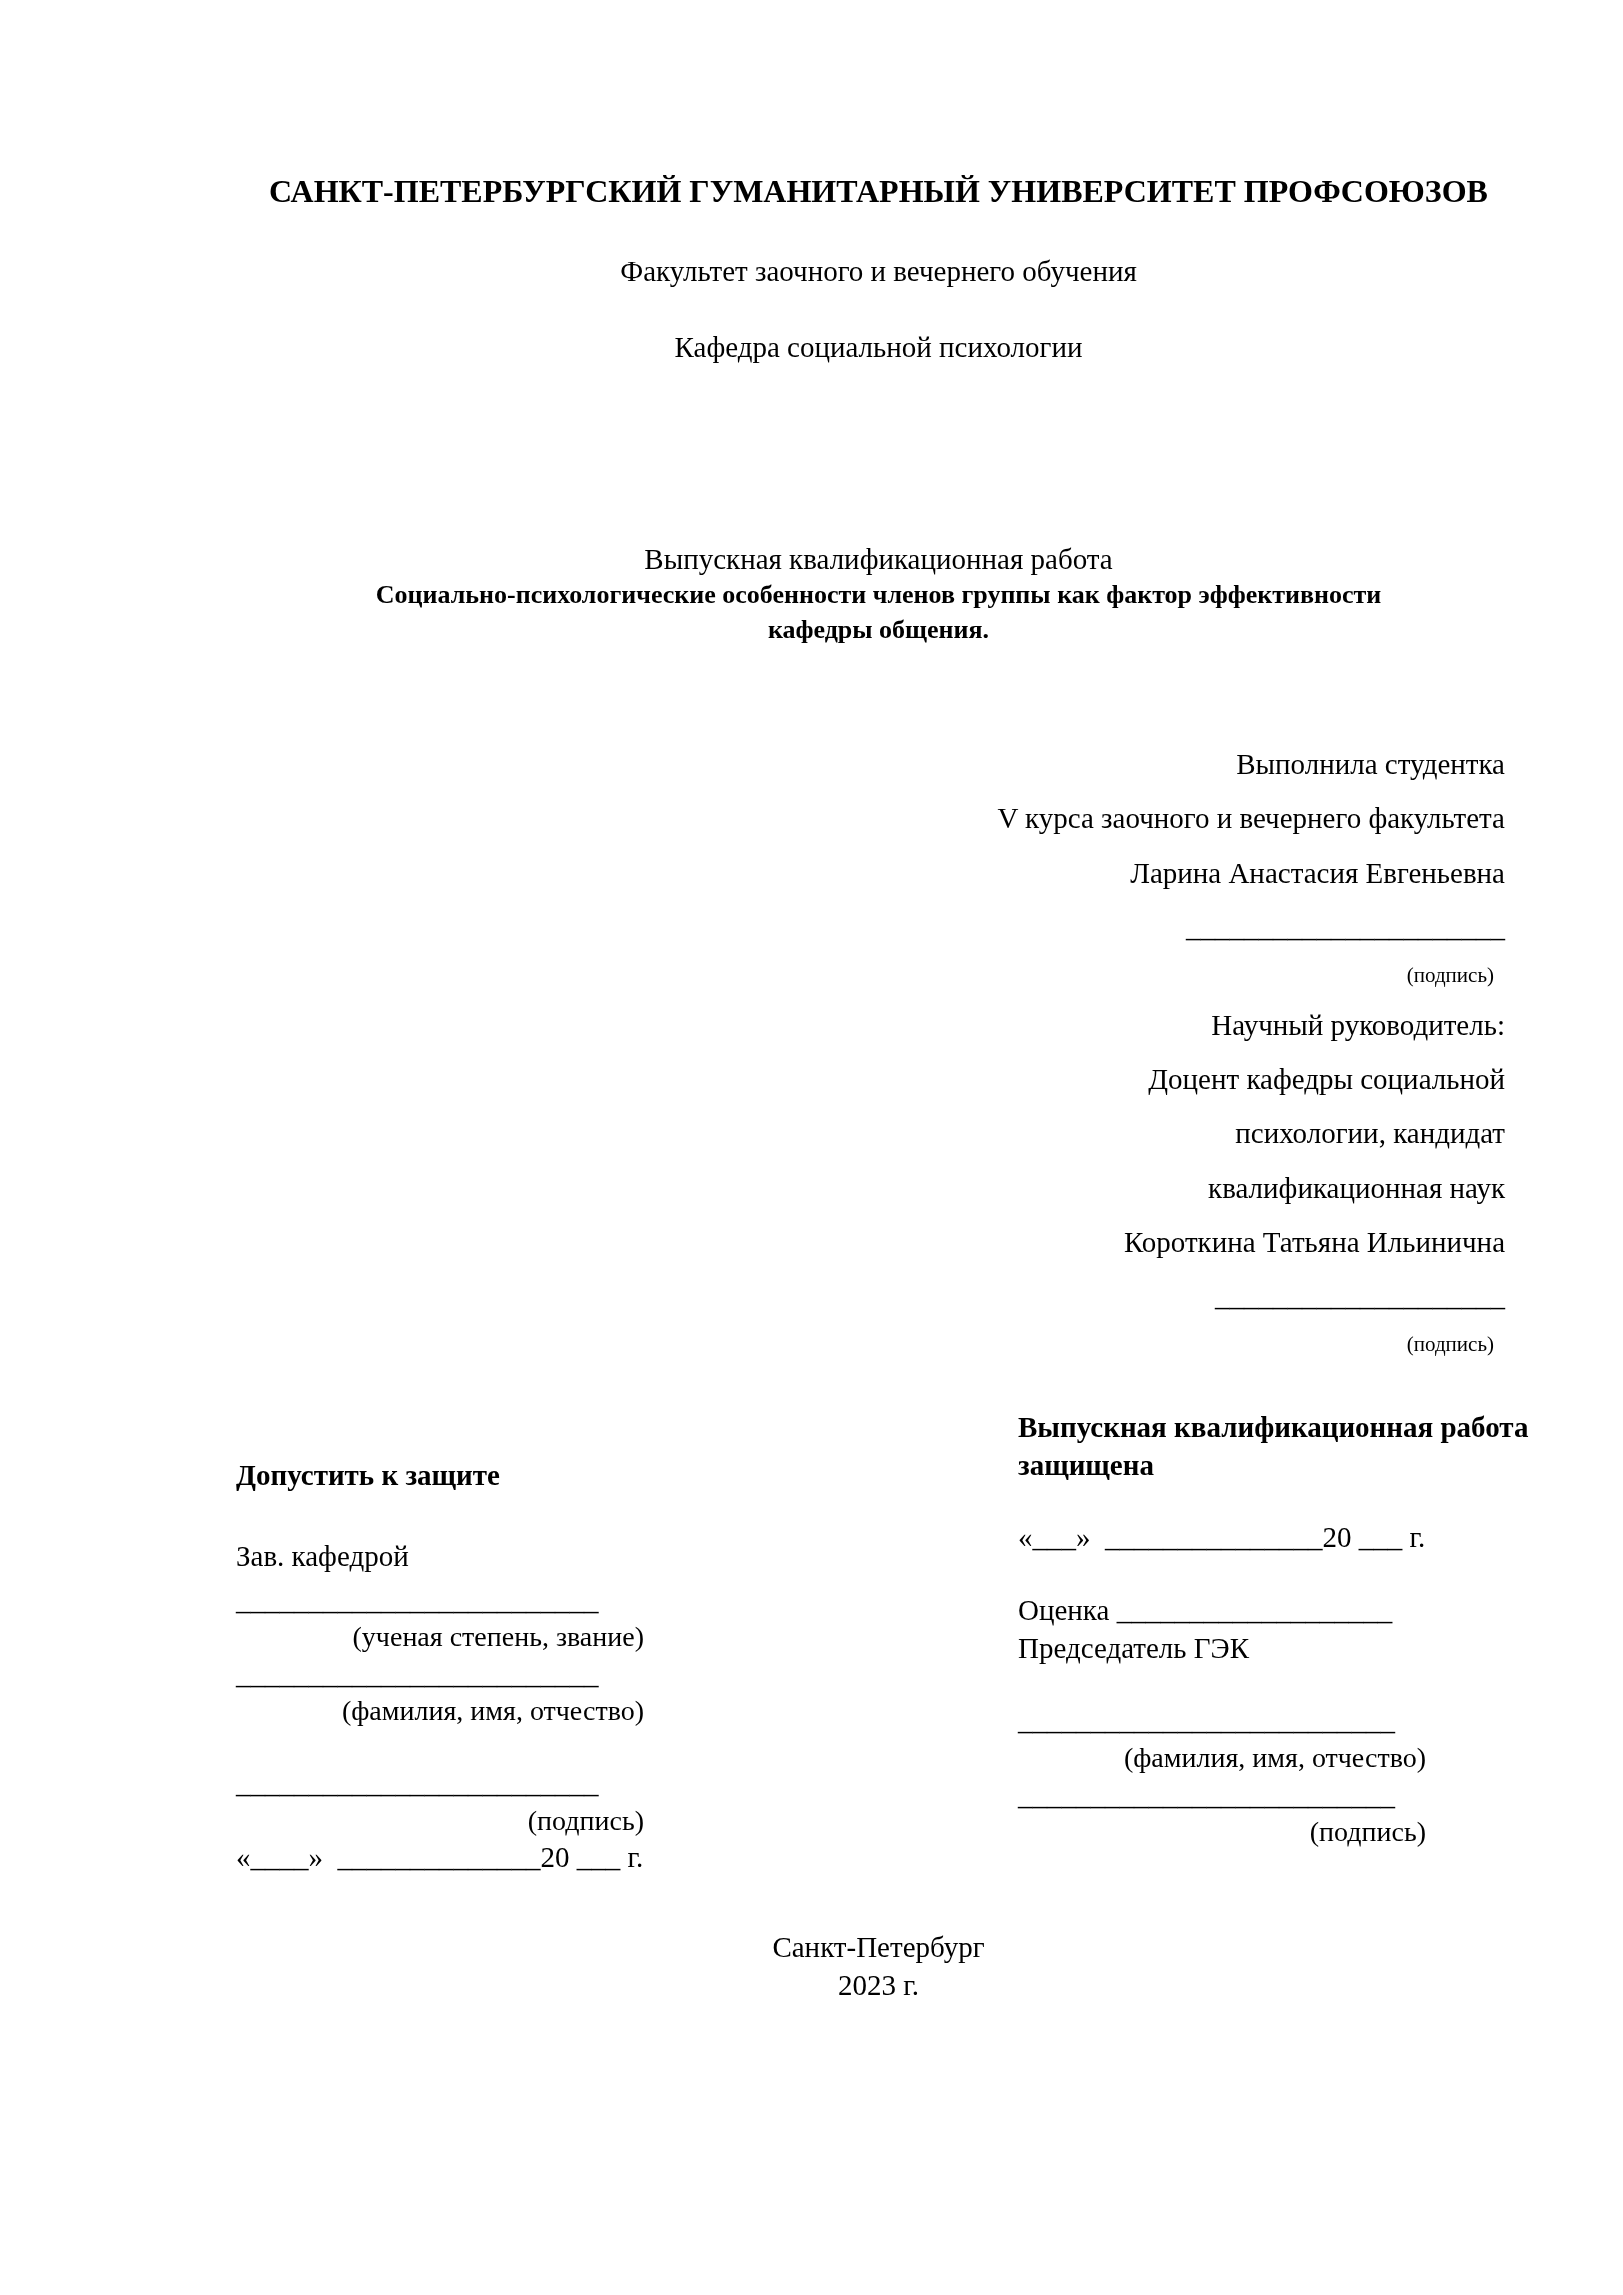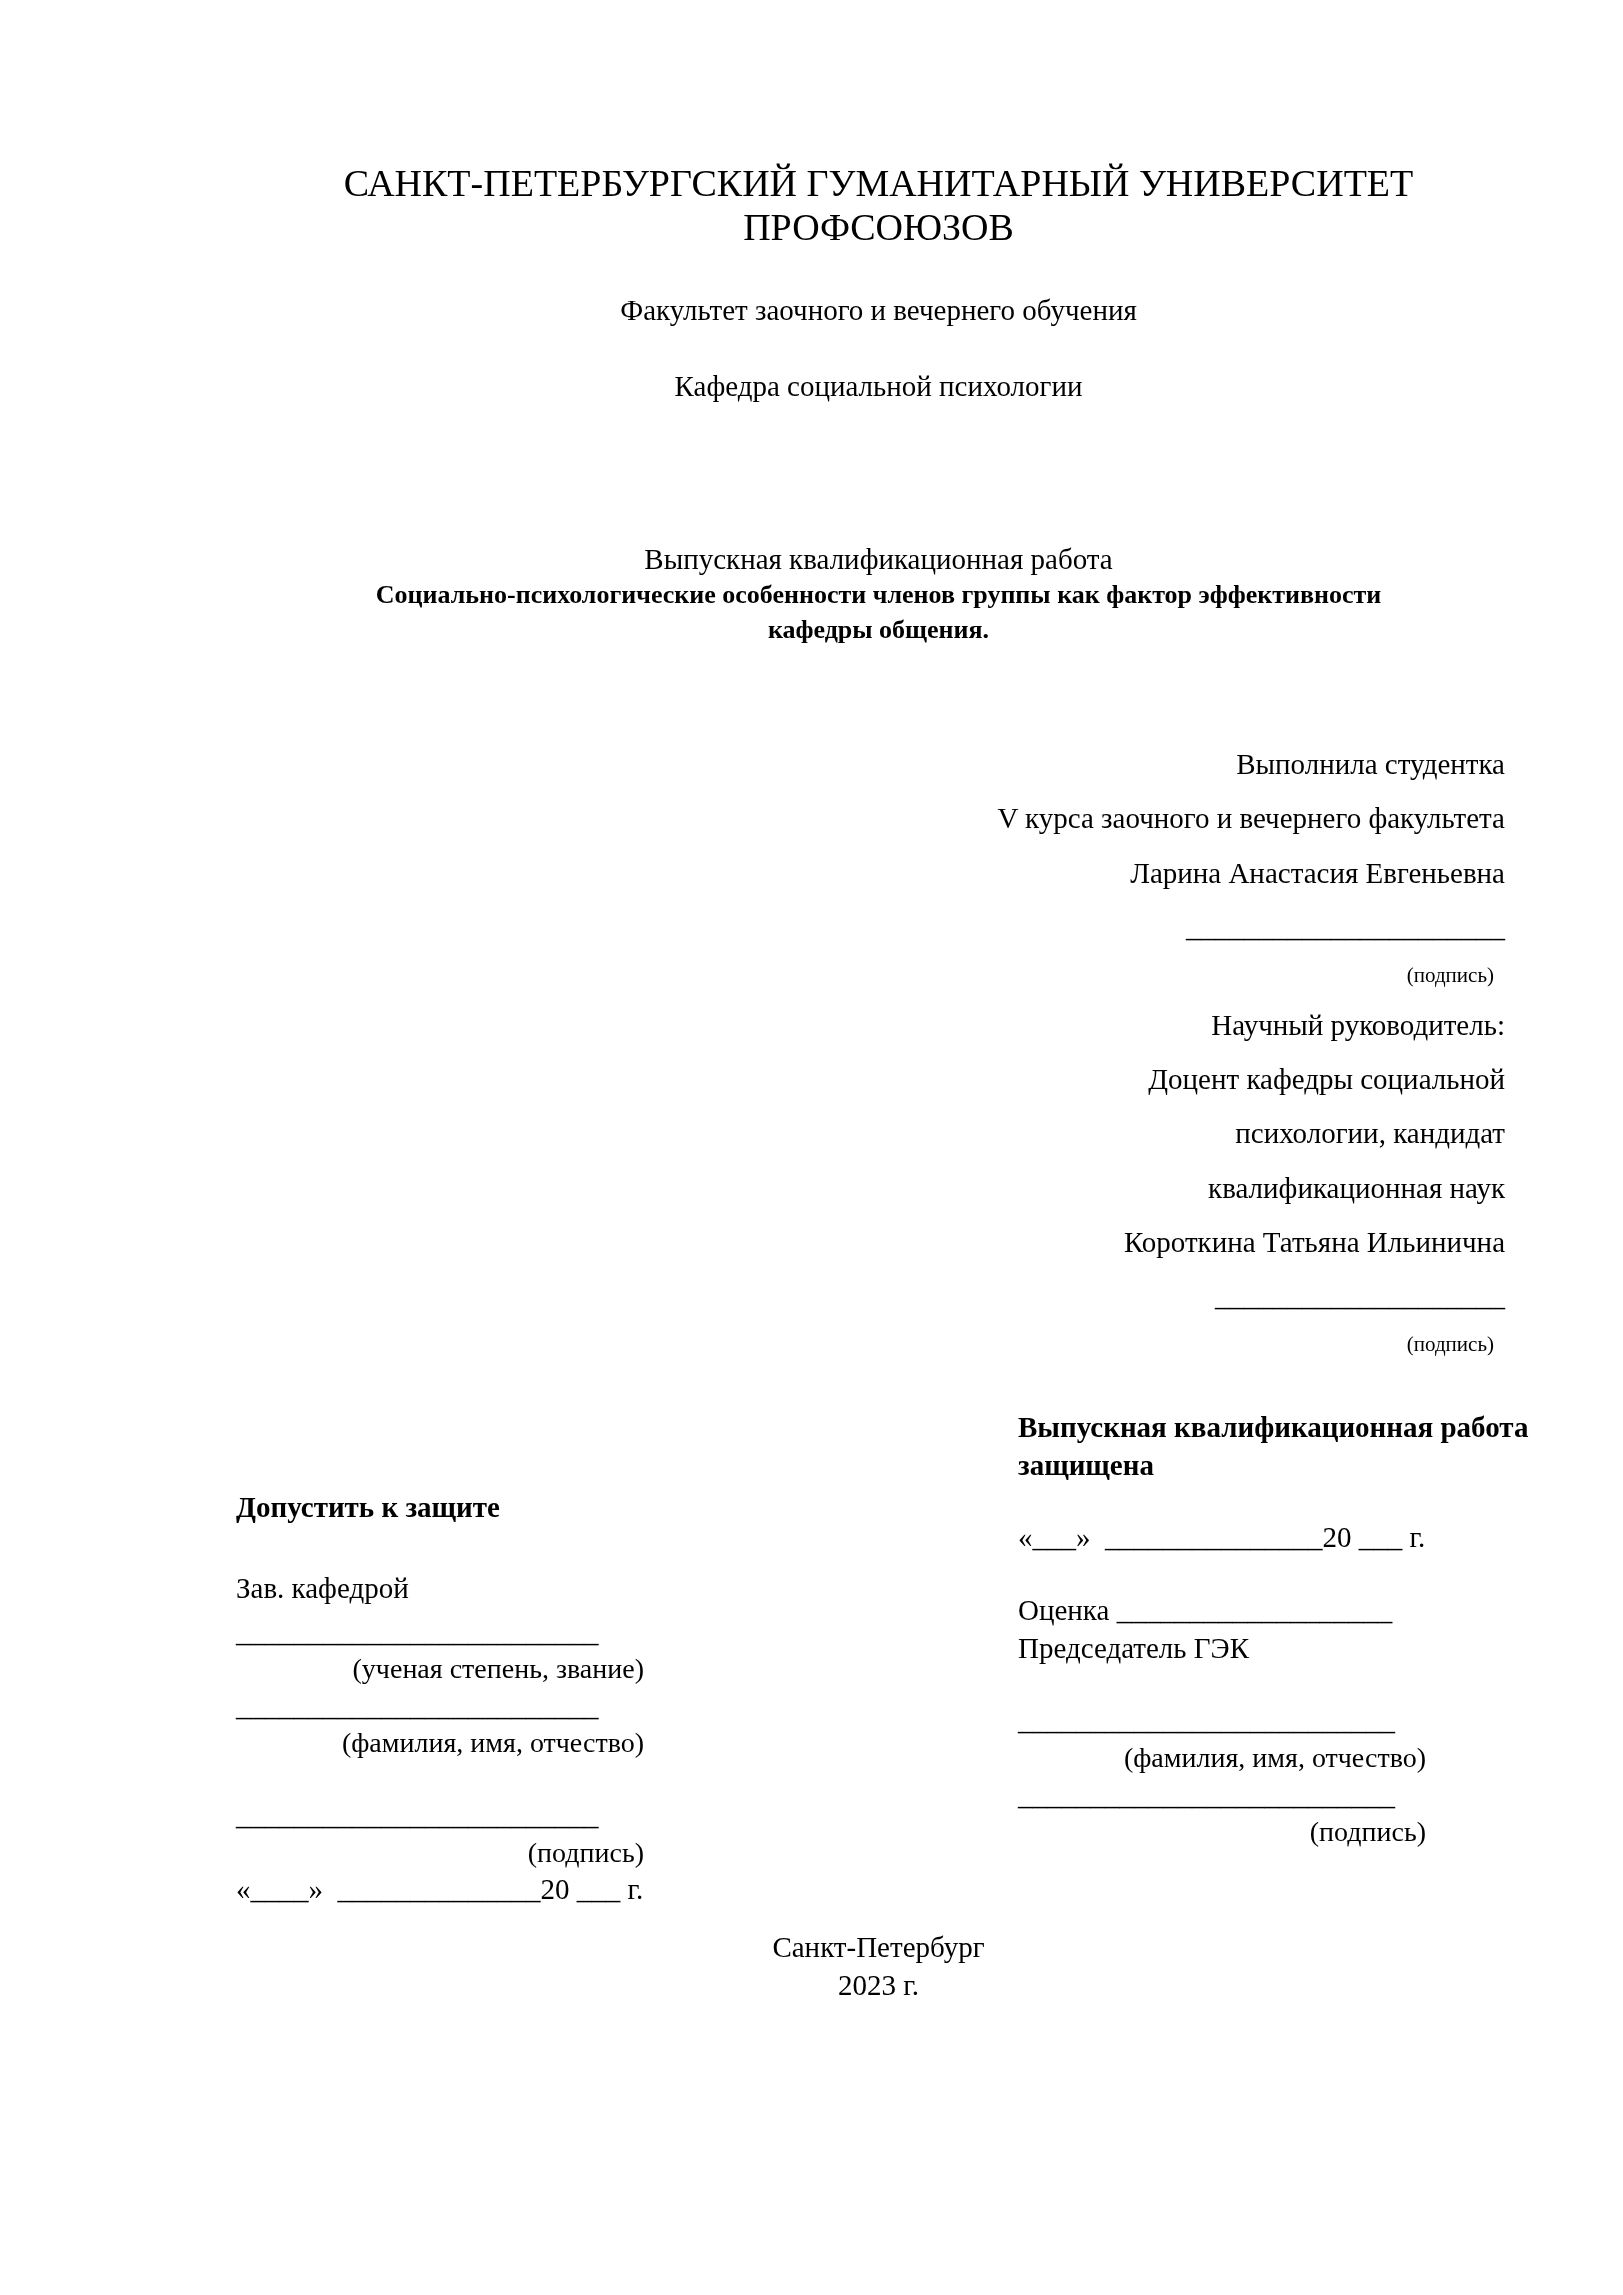--- a/index.html
+++ b/index.html
@@ -18,23 +18,23 @@
     overflow: hidden;
   }
   .header {
     position: absolute;
     top: 161px;
     left: 236px;
     right: 102px;
     text-align: center;
   }
   .university {
-    font-weight: normal;
-    font-size: 38px;
-    margin: 0;
+    font-weight: bold;
+    font-size: 32px;
+    margin: 12px;
   }
   .faculty {
     margin: 45px 0 0 0;
   }
   .department {
     margin: 43px 0 0 0;
   }
   .title-block {
     position: absolute;
     top: 540px;
@@ -59,21 +59,21 @@
   }
   .author-block p { margin: 16px; }
   .caption {
     font-size: 21px;
   }
   .author-block .caption {
     padding-right: 11px;
   }
   .bottom-left {
     position: absolute;
-    top: 1489px;
+    top: 1457px;
     left: 236px;
     width: 550px;
     line-height: 1.3;
   }
   .bottom-right {
     position: absolute;
     top: 1409px;
     left: 1018px;
     width: 550px;
     line-height: 1.3;

